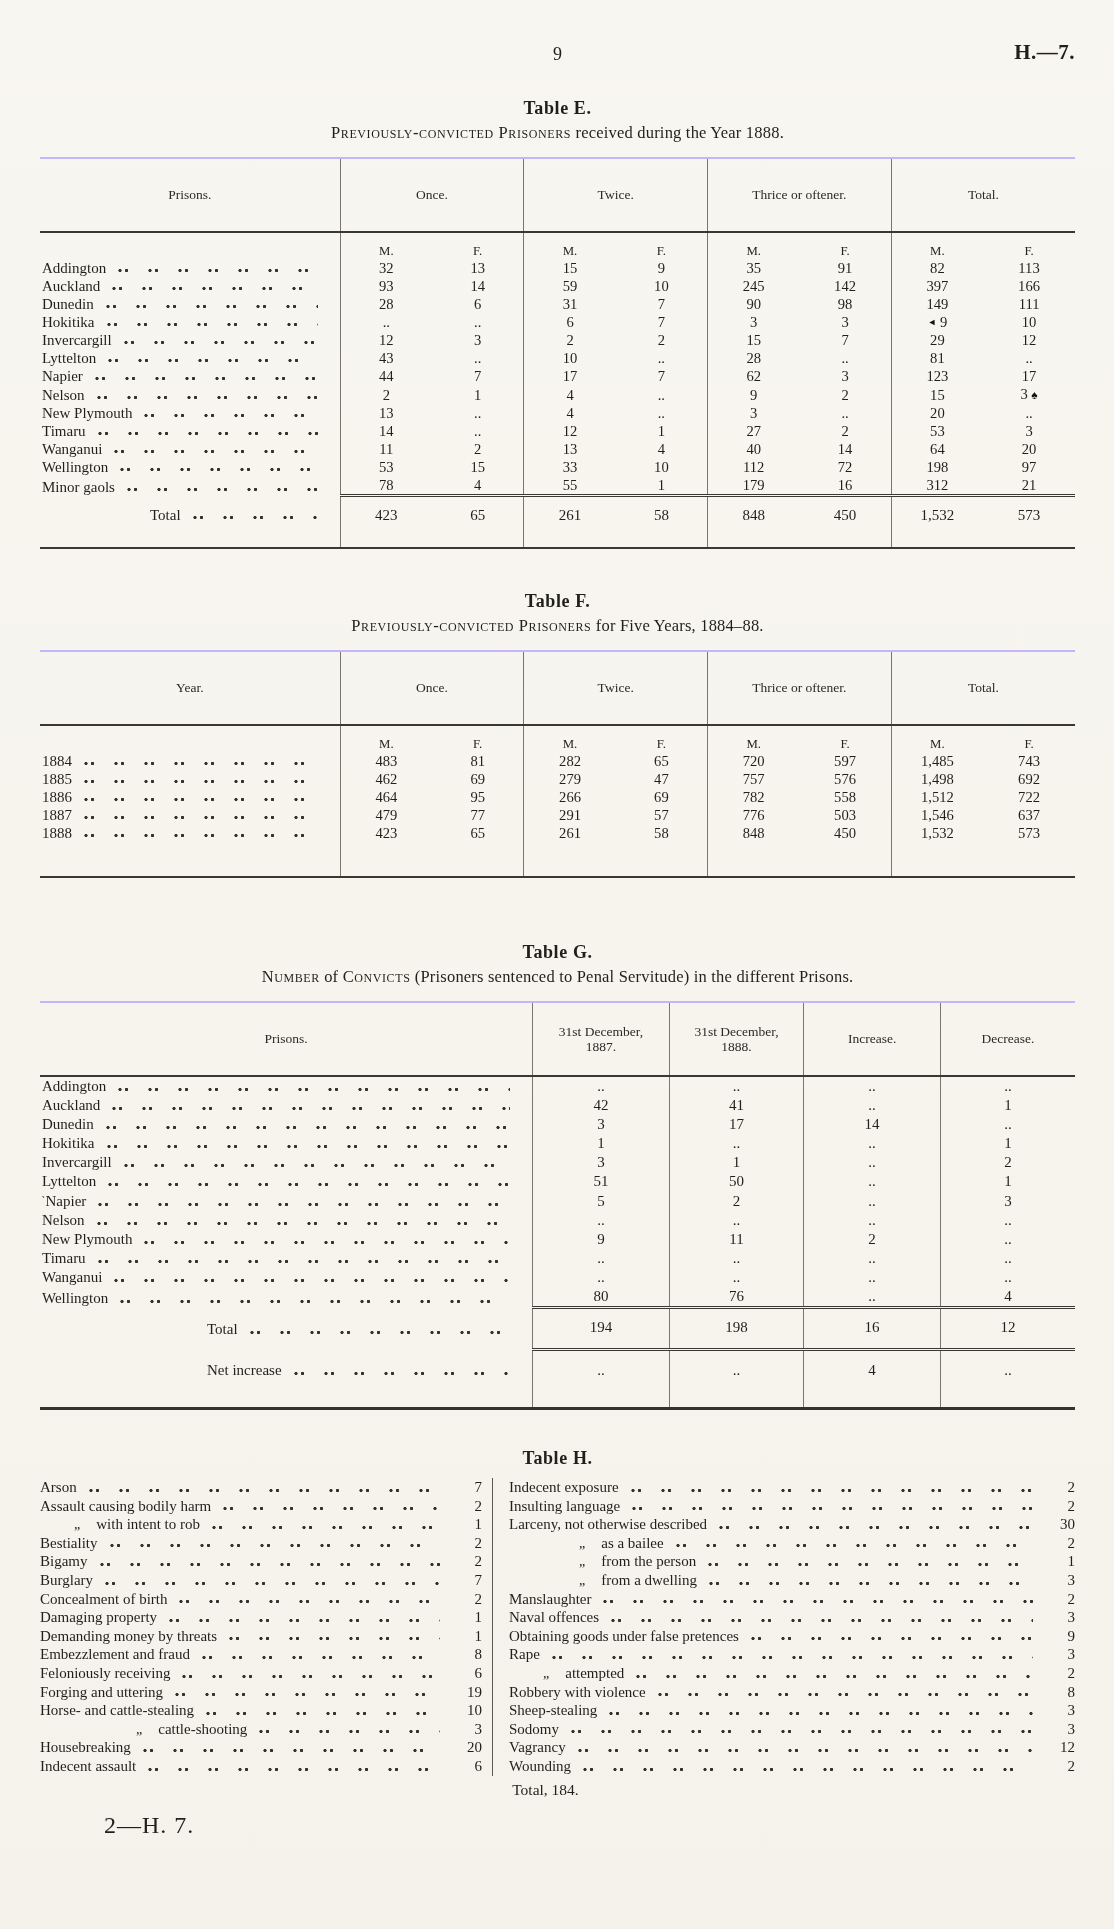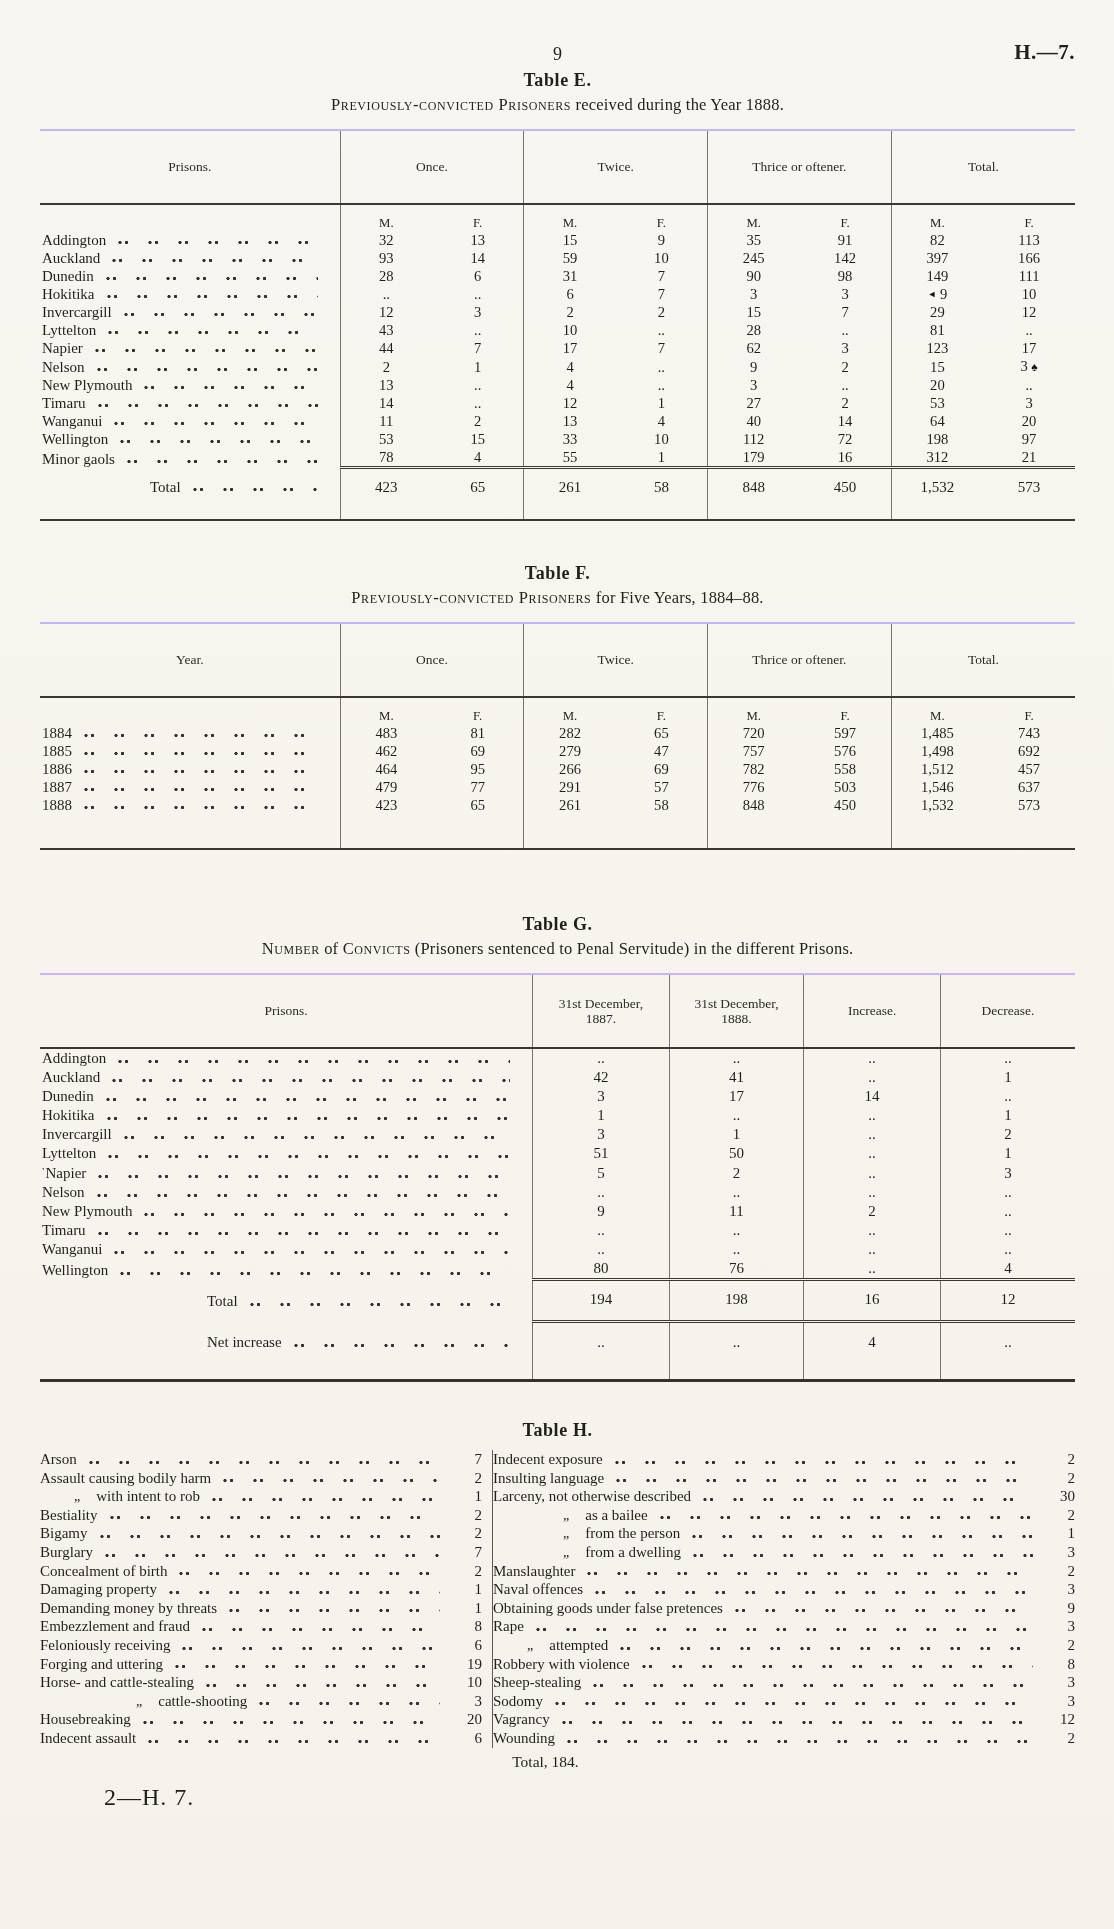--- a/index.html
+++ b/index.html
@@ -14,21 +14,21 @@
 
   
   .page-head { position:relative; height:26px; }
   .page-num { position:absolute; left:50%; transform:translateX(-50%); font-size:18px; }
   .doc-ref  { position:absolute; right:0; top:-4px; font-size:21px; font-weight:700; letter-spacing:.5px; }
 
   
   .tbl-title { margin:0; text-align:center; font-size:18px; font-weight:700; letter-spacing:.6px; }
   .tbl-sub   { margin:4px 0 0; text-align:center; font-size:16.5px; letter-spacing:.2px; }
   .sc { font-variant:small-caps; letter-spacing:.6px; }
-  .mt-e { } .mt-f { margin-top:42px; } .mt-g { margin-top:64px; } .mt-h { margin-top:38px; }
+  .mt-e { margin-top:28px; } .mt-f { margin-top:42px; } .mt-g { margin-top:64px; } .mt-h { margin-top:38px; }
 
   
   table.grid { border-collapse:collapse; table-layout:fixed; width:1035px; margin-top:14px;
                border-top:2px solid #c4b5fd; border-bottom:2px solid #3b3833; }
   table.t-g  { border-bottom:3px solid #35322d; }
   .grid th { font-weight:400; font-size:13.5px; color:#2c2a26; text-align:center;
              vertical-align:middle; height:74px; padding:0 4px;
              border-bottom:2px solid #3b3833; white-space:nowrap; }
   .grid td { padding:0 2px; font-size:14.6px; line-height:18px; height:18px;
              vertical-align:bottom; white-space:nowrap; }
@@ -68,21 +68,21 @@
   .t-g .g-total td.tline, .t-g .g-net td.tline { border-top:3px double #3b3833; }
   .g-ind { margin-left:165px; }
 
   .ink { font-size:9px; vertical-align:2px; color:#14120e; }
   .ink-spade { font-size:12px; vertical-align:0; }
   .ink-name { font-size:11px; margin-right:1px; }
 
   
   .crimes-cols { display:flex; width:1035px; margin-top:9px; }
   .col-left  { width:452px; padding-right:10px; }
-  .col-right { flex:1 1 auto; border-left:1px solid #5d594f; }
+  .col-right { flex:1 1 auto; border-left:1px solid #5d594f; padding-left:16px; }
   .crime-row { display:flex; align-items:baseline; font-size:15px; line-height:18.6px; height:18.6px; }
   .lvl1 { padding-left:34px; } .lvl2 { padding-left:70px; } .lvl3 { padding-left:96px; }
   .ditto { margin-right:16px; font-size:14px; }
   .crime-label { white-space:nowrap; }
   .crime-val { width:34px; text-align:right; }
 
   .h-total { width:1035px; text-align:center; font-size:15.5px; margin-top:5px; transform:translateX(-12px); }
   .footer-sig { margin-top:13px; margin-left:64px; font-size:24px; letter-spacing:1px; }
 </style>
 </head>
@@ -434,21 +434,21 @@
                 <span class="dots"></span>
               </div>
             </td>
             <td class="num g0">464</td>
             <td class="num">95</td>
             <td class="num g0">266</td>
             <td class="num">69</td>
             <td class="num g0">782</td>
             <td class="num">558</td>
             <td class="num g0">1,512</td>
-            <td class="num">457</td>
+            <td class="num">722</td>
           </tr>
           <tr class="data-row">
             <td class="name-cell">
               <div class="name-flex">
                 <span class="name">1887</span>
                 <span class="dots"></span>
               </div>
             </td>
             <td class="num g0">479</td>
             <td class="num">77</td>

